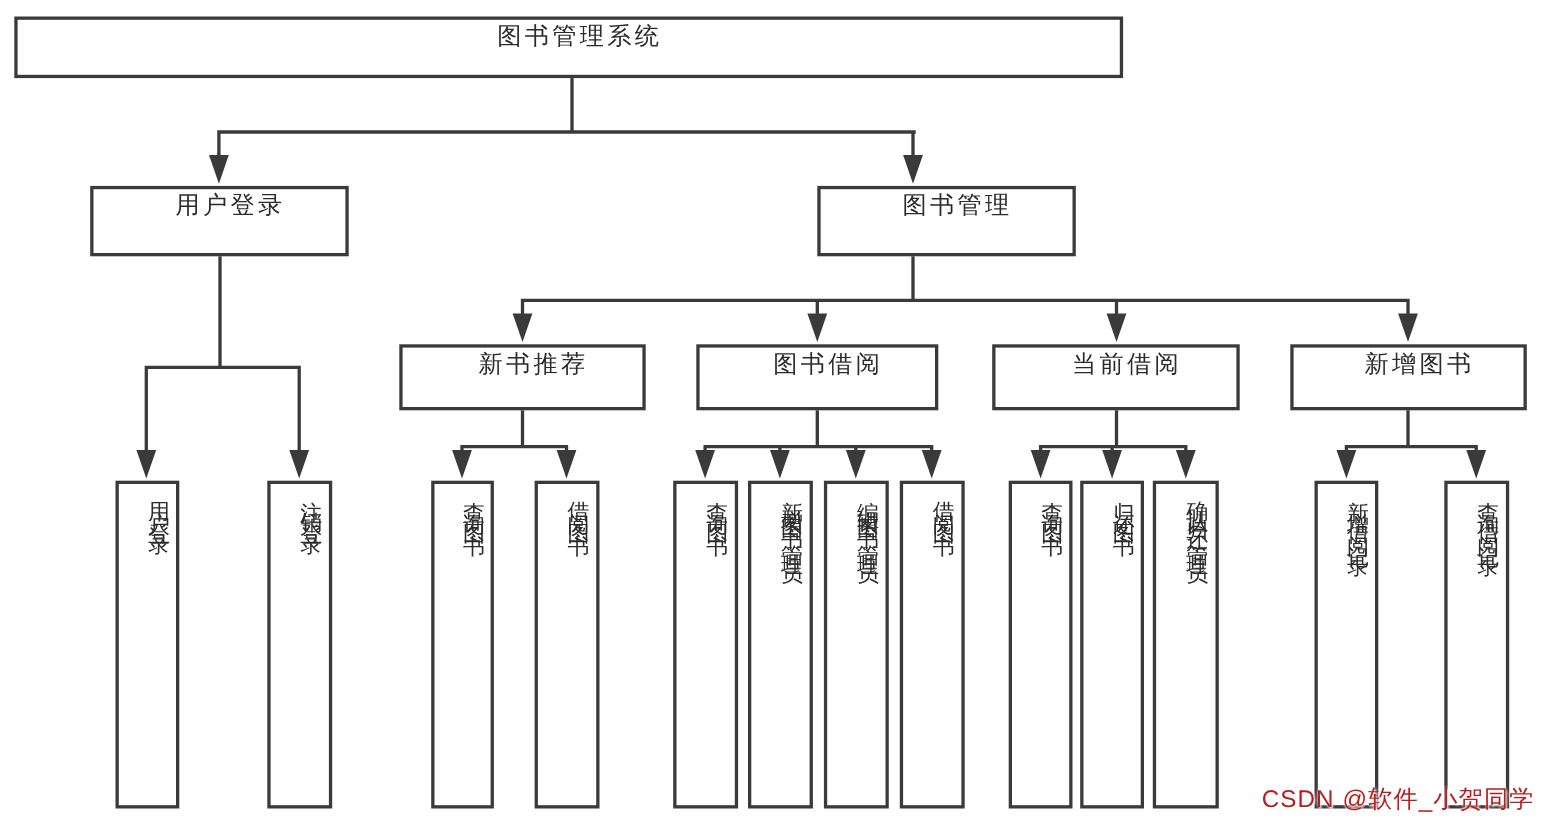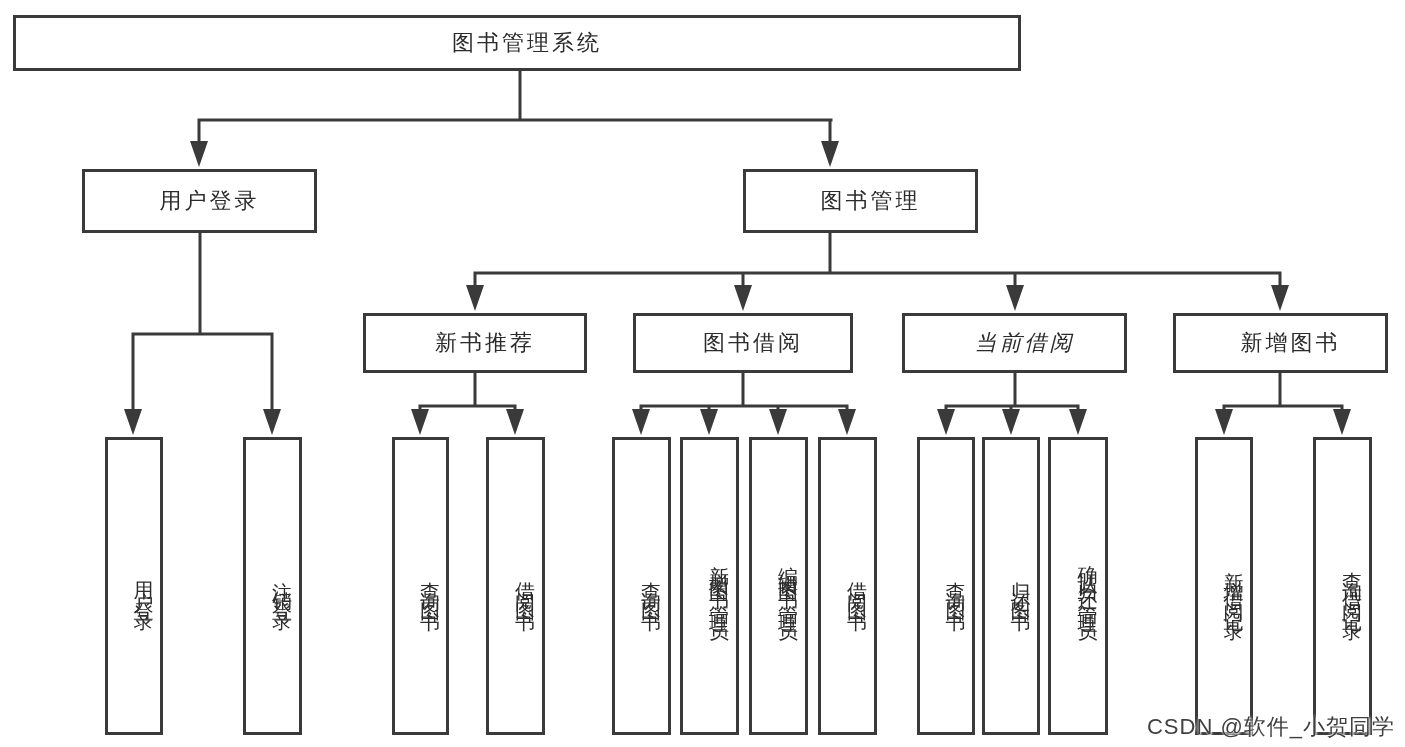--- a/index.html
+++ b/index.html
@@ -12,41 +12,41 @@
   }
   .connectors { position:absolute; left:0; top:0; z-index:1; }
   .connectors path { stroke:#3a3a3a; stroke-width:3; fill:none; }
   .connectors polygon { fill:#3a3a3a; }
   .node {
     position:absolute;
     box-sizing:border-box;
     border:3px solid #3a3a3a;
     background:#ffffff;
     display:flex;
-    align-items:center;
+    align-items:flex-start;
     justify-content:center;
     color:#2b2b2b;
     z-index:2;
     padding-left:20px;
   }
   .hbox { font-size:22px; letter-spacing:3px; }
   .vbox { font-size:20px; }
   .vbox .vtext {
     writing-mode:vertical-rl;
     text-orientation:mixed;
     letter-spacing:10px;
     line-height:1;
   }
   .vbox.long .vtext { letter-spacing:8px; }
   .watermark {
     position:absolute;
     right:10px; top:712px;
     z-index:3;
     font-size:22px;
-    color:#404040;
+    color:#b91c1c;
     letter-spacing:1px;
     text-shadow:0 0 3px #ffffff, 1px 1px 2px #ffffff;
     white-space:nowrap;
   }
 </style>
 </head>
 <body>
 
 <div class="canvas">
 
@@ -96,21 +96,21 @@
   <div class="node hbox" style="left:712px; top:169px; width:235px; height:64px;margin-left:31px;">
     <span>图书管理</span>
   </div>
 
   <div class="node hbox" style="left:363px; top:313px; width:224px; height:60px;">
     <span>新书推荐</span>
   </div>
   <div class="node hbox" style="left:633px; top:313px; width:220px; height:60px;">
     <span>图书借阅</span>
   </div>
-  <div class="node hbox" style="left:902px; top:313px; width:225px; height:60px;font-style:italic;">
+  <div class="node hbox" style="left:902px; top:313px; width:225px; height:60px;">
     <span>当前借阅</span>
   </div>
   <div class="node hbox" style="left:1173px; top:313px; width:215px; height:60px;">
     <span>新增图书</span>
   </div>
 
   <div class="node vbox" style="left:105px; top:437px; width:58px; height:298px;">
     <span class="vtext">用户登录</span>
   </div>
   <div class="node vbox" style="left:243px; top:437px; width:59px; height:298px;">

